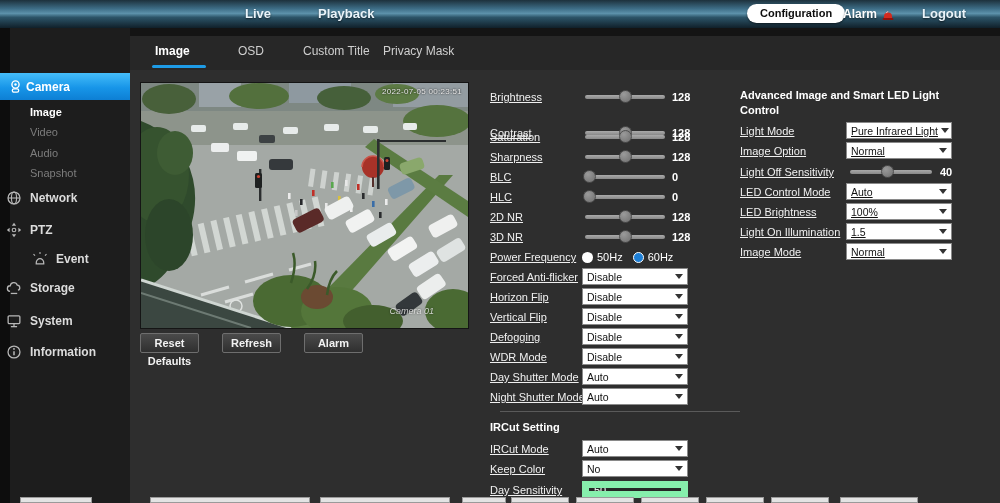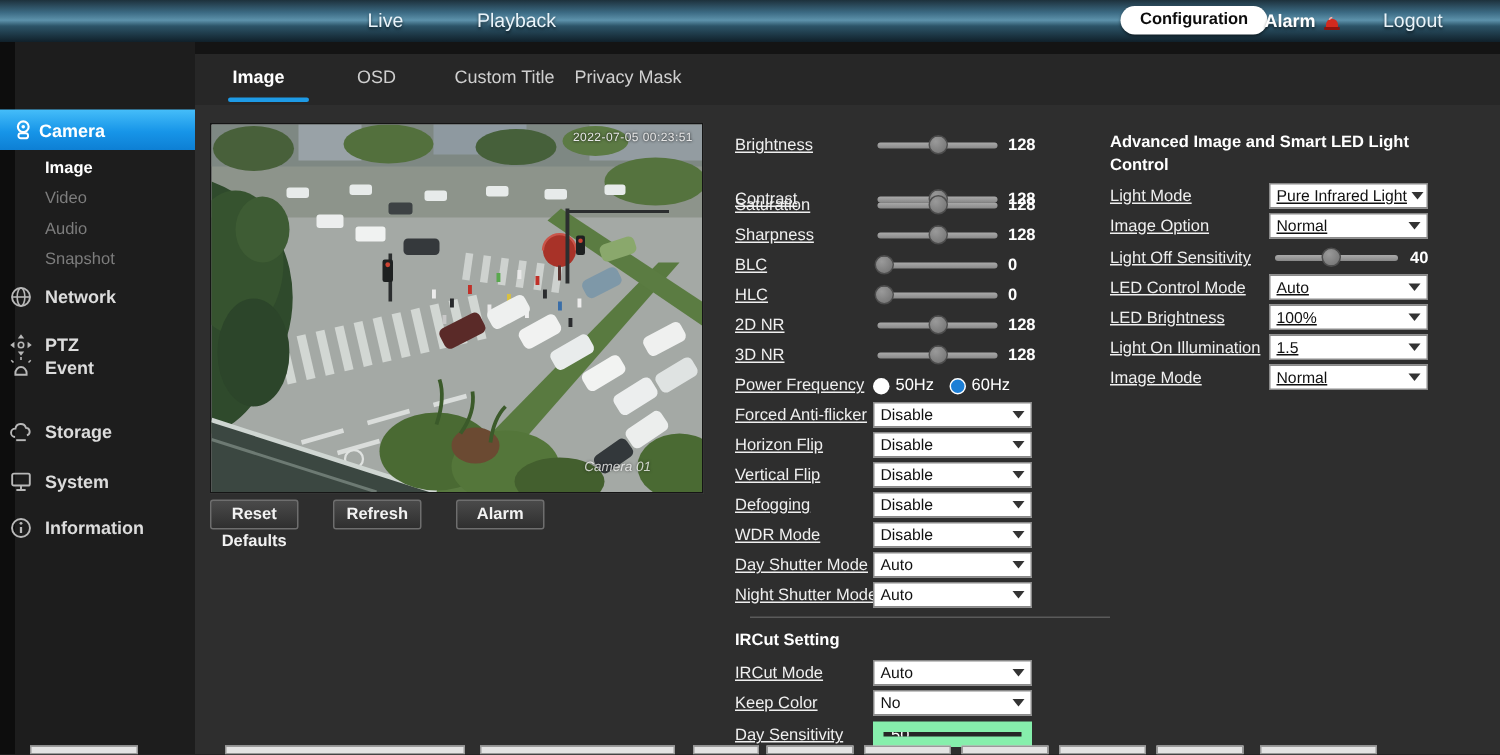--- a/index.html
+++ b/index.html
@@ -2,21 +2,21 @@
 <html><head>
 <meta charset="utf-8">
 <style>
   html,body{margin:0;padding:0;background:#1a1a1a;}
   body{font-family:"Liberation Sans",sans-serif;-webkit-font-smoothing:antialiased;}
   #app{position:relative;width:1000px;height:503px;overflow:hidden;background:#2f2f2f;}
 
   
   #topbar{position:absolute;left:0;top:0;width:1000px;height:28px;
     background:linear-gradient(180deg,#1d313c 0%,#3c6b84 30%,#5d92ab 48%,#2c5468 62%,#10202a 100%);}
-  .topnav{position:absolute;top:0;height:20px;line-height:28px;color:#eaf4fa;font-size:13px;font-weight:normal;text-shadow:0 1px 2px rgba(0,0,0,.6);cursor:pointer;}
+  .topnav{position:absolute;top:0;height:20px;line-height:28px;color:#eaf4fa;font-size:13px;font-weight:bold;text-shadow:0 1px 2px rgba(0,0,0,.6);cursor:pointer;}
   #cfg-pill{position:absolute;left:747px;top:4px;height:19px;line-height:19px;padding:0 13px;background:#fff;border-radius:11px;color:#0d0d0d;font-size:11px;font-weight:bold;box-shadow:0 1px 2px rgba(0,0,0,.5);cursor:pointer;}
   #alarm{position:absolute;left:843px;top:0;height:28px;line-height:28px;color:#fff;font-size:12px;font-weight:bold;cursor:pointer;display:flex;align-items:center;gap:4px;text-shadow:0 1px 2px rgba(0,0,0,.6);}
   #logout{position:absolute;left:922px;}
 
   
   #sidebar{position:absolute;left:0;top:28px;width:134px;height:475px;background:linear-gradient(90deg,#0d0d0d 0,#0d0d0d 10px,#1d1d1d 10px);}
   #cam-item{position:absolute;left:0;top:45px;width:130px;height:27px;background:linear-gradient(180deg,#45bdf9 0%,#1795e8 55%,#0d7fd4 100%);display:flex;align-items:center;cursor:pointer;}
   #cam-item:after{content:"";position:absolute;right:-9px;top:0;border-top:13.5px solid transparent;border-bottom:13.5px solid transparent;border-left:9px solid #0f86d8;}
   #cam-item .nav-label{color:#fff;font-weight:bold;font-size:12px;margin-left:3px;}
   .side-item{position:absolute;left:0;width:130px;height:20px;display:flex;align-items:center;cursor:pointer;}
@@ -115,21 +115,21 @@
     <div class="side-item" style="top:192px;">
       <svg class="ic" viewBox="0 0 15 15">
         <path d="M7.5 0.8 L9.5 3.4 h-4 Z" fill="#b8b8b8"></path>
         <path d="M7.5 14.2 L5.5 11.6 h4 Z" fill="#b8b8b8"></path>
         <path d="M0.8 7.5 L3.4 5.5 v4 Z" fill="#b8b8b8"></path>
         <path d="M14.2 7.5 L11.6 9.5 v-4 Z" fill="#b8b8b8"></path>
         <circle cx="7.5" cy="7.5" r="1.7" fill="none" stroke="#b8b8b8" stroke-width="1"></circle>
       </svg>
       <span class="nav-label">PTZ</span>
     </div>
-    <div class="side-item" style="top:207px;">
+    <div class="side-item" style="top:221px;padding-left:26px;">
       <svg class="ic" viewBox="0 0 15 15">
         <path d="M4 11 a3.5 3.8 0 0 1 7 0 v1 h-7 Z" fill="none" stroke="#b8b8b8" stroke-width="1.2"></path>
         <line x1="2.8" y1="4.4" x2="1.4" y2="3" stroke="#b8b8b8" stroke-width="1"></line>
         <line x1="12.2" y1="4.4" x2="13.6" y2="3" stroke="#b8b8b8" stroke-width="1"></line>
         <line x1="7.5" y1="2.8" x2="7.5" y2="1" stroke="#b8b8b8" stroke-width="1"></line>
       </svg>
       <span class="nav-label">Event</span>
     </div>
     <div class="side-item" style="top:250px;">
       <svg class="ic" viewBox="0 0 15 15">

